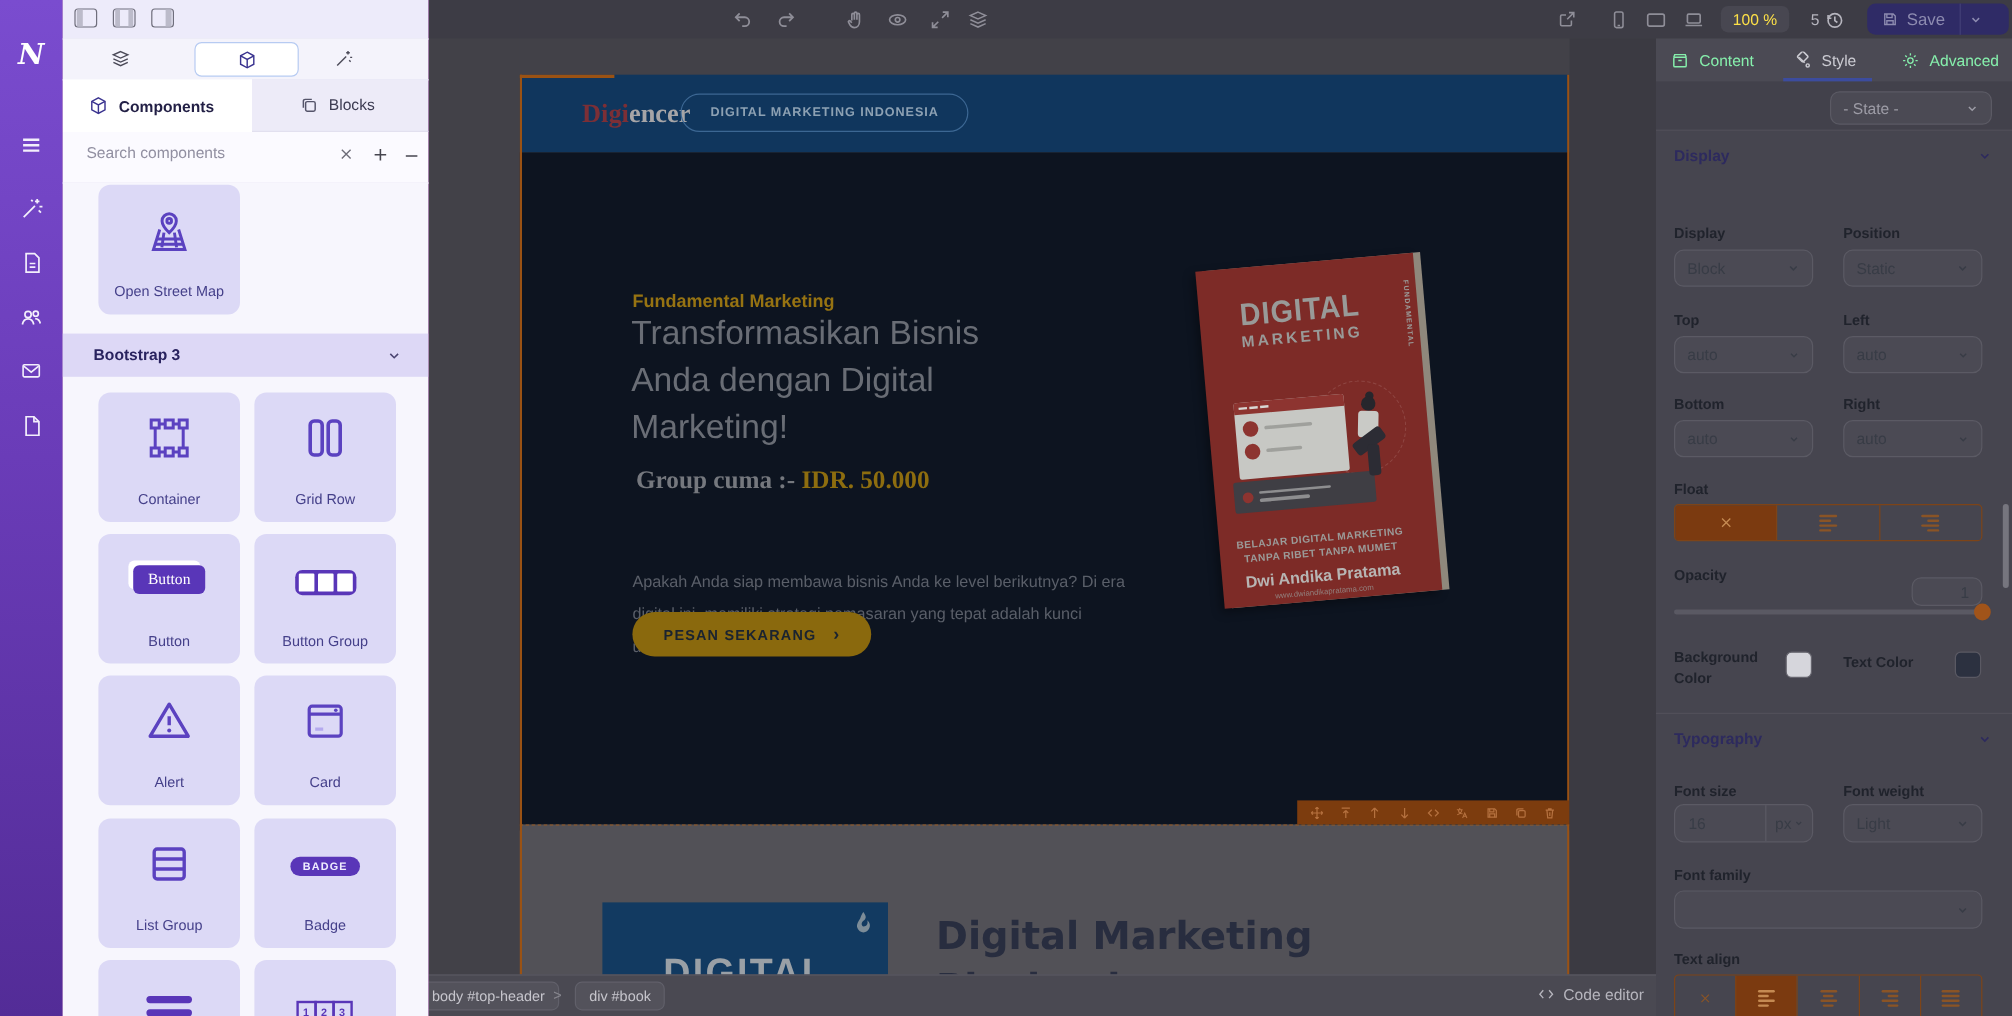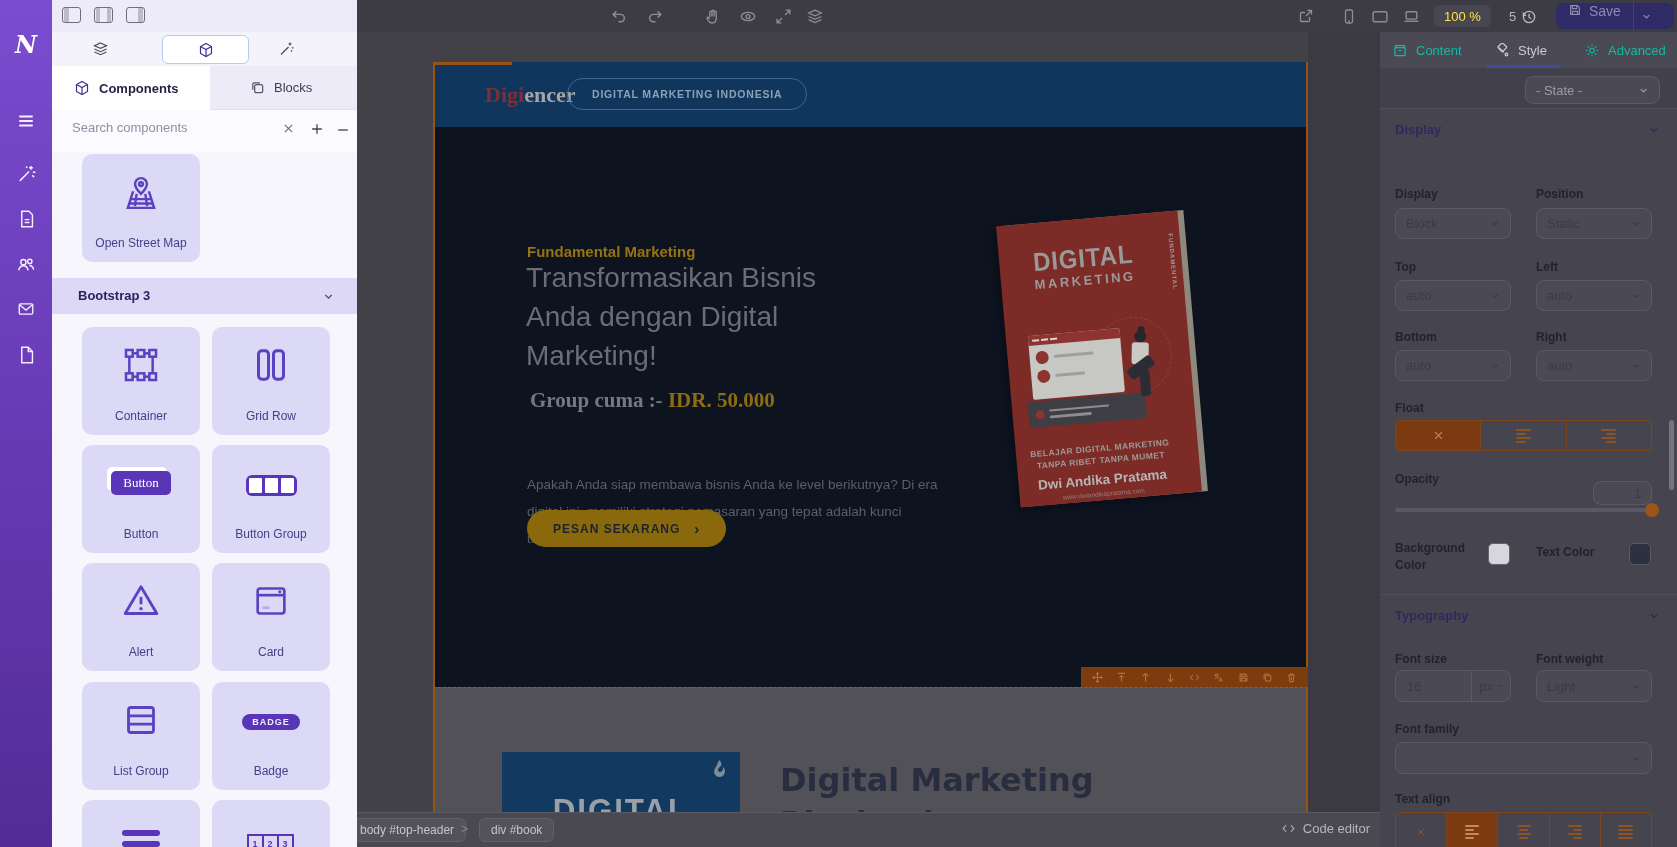--- a/index.html
+++ b/index.html
@@ -15,21 +15,21 @@
   .ab-logo{font-family:"DejaVu Serif",serif;font-style:italic;font-weight:700;font-size:24px;color:#fff;}
 
   
   .top-toolbar{position:absolute;left:357px;top:0;width:1320px;height:32px;background:#3d3c45;z-index:5;}
   .tb-ico{position:absolute;top:8px;color:#8f8e98;}
   .zoom-pill{position:absolute;top:5px;height:22px;background:#484751;border-radius:6px;
     color:#fde047;font-size:13px;display:flex;align-items:center;padding:0 10px;}
   .hist{position:absolute;top:8px;color:#b6b5be;font-size:13px;display:flex;align-items:center;gap:4px;}
   .save-btn{position:absolute;top:3px;height:26px;background:#2f2b66;border-radius:7px;
     display:flex;align-items:center;color:#8d8bb0;font-size:14px;}
-  .save-main{display:flex;align-items:flex-start;gap:7px;padding:0 12px;height:100%;}
+  .save-main{display:flex;align-items:center;gap:7px;padding:0 12px;height:100%;}
   .save-split{width:1px;height:100%;background:#434077;}
   .save-caret{display:flex;align-items:center;justify-content:center;width:26px;height:100%;}
 
   
   .left-panel{position:absolute;left:52px;top:0;width:305px;height:847px;background:#a21caf;z-index:30;}
   .lp-toolbar{position:absolute;left:0;top:0;width:305px;height:32px;background:#edebfa;border-bottom:1px solid #dedbee;}
   .layout-ico{position:absolute;top:7px;width:19px;height:16px;border:1.6px solid #6f6e7c;border-radius:3px;box-sizing:border-box;}
   .layout-ico i{position:absolute;top:0;bottom:0;background:#bcbbca;}
   .lp-tabstrip{position:absolute;left:0;top:32px;width:305px;height:34px;background:#f4f3fb;border-bottom:1px solid #e3e1f0;}
   .strip-ico{position:absolute;top:9px;color:#4b4a58;}
@@ -110,21 +110,21 @@
   .flame{position:absolute;right:14px;top:8px;color:#7c8c98;}
   .bc-title{position:absolute;left:0;right:0;top:40px;text-align:center;font-size:33px;font-weight:700;
     letter-spacing:2px;color:#9aa0a6;transform:scaleX(.95);}
   .lower-h{position:absolute;left:347px;top:71px;font-size:32px;line-height:43px;color:#282d3f;font-weight:700;
     white-space:pre-line;font-family:"DejaVu Sans",sans-serif;}
 
   
   .right-gap{position:absolute;left:1308px;top:32px;width:72px;height:815px;background:#3b3a42;z-index:4;}
   .right-panel{position:absolute;left:1380px;top:32px;width:297px;height:815px;background:#46454f;overflow:hidden;z-index:6;}
   .rp-tabbar{position:absolute;left:0;top:0;width:297px;height:36px;background:#4b4a54;}
-  .rp-tab{position:absolute;top:0;height:36px;display:flex;align-items:center;gap:8px;font-size:13px;color:#14b8a6;}
+  .rp-tab{position:absolute;top:0;height:36px;display:flex;align-items:center;gap:8px;font-size:13px;color:#86efac;}
   .rp-tab.active{color:#cbcbd2;text-align:center;}
   .style-underline{position:absolute;left:106px;top:33px;width:74px;height:3px;background:#3c4c9e;}
   .state-strip{position:absolute;left:0;top:36px;width:297px;height:40px;background:#42414b;}
   .rp-select{position:absolute;background:#4b4a54;border:1px solid #5b5a64;border-radius:8px;color:#9d9ca6;
     font-size:13px;display:flex;align-items:center;justify-content:space-between;padding:0 10px;box-sizing:border-box;}
   .rp-select.dark{color:#383c46;}
   .rp-sec-head{position:absolute;left:0;width:297px;height:42px;border-top:1px solid #514f59;}
   .rp-sec-title{position:absolute;left:15px;top:13px;font-size:13px;font-weight:700;color:#2d2a5e;}
   .rp-sec-chev{position:absolute;right:17px;top:15px;color:#2d2a5e;}
   .rp-label{position:absolute;font-size:12px;font-weight:600;color:#20232c;}

